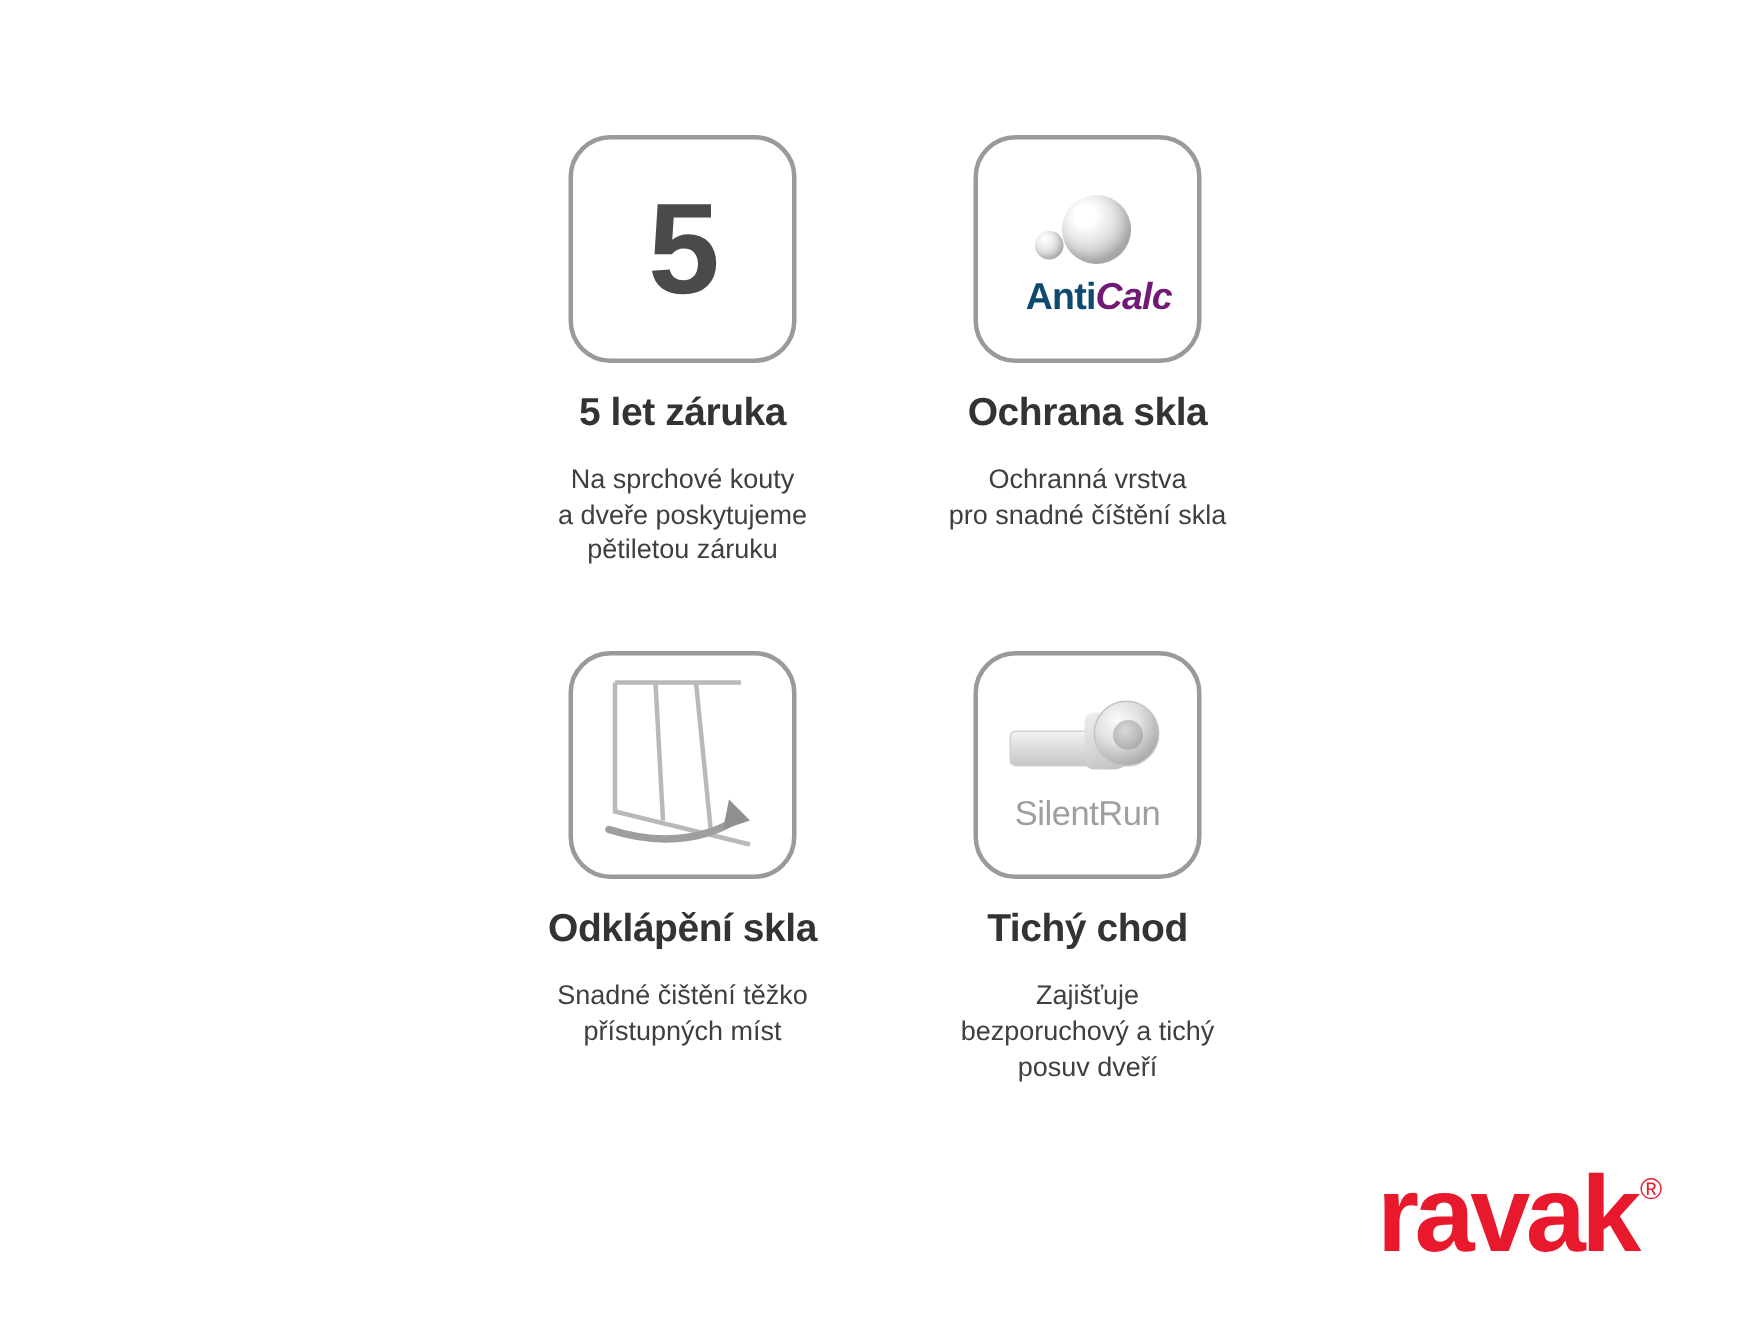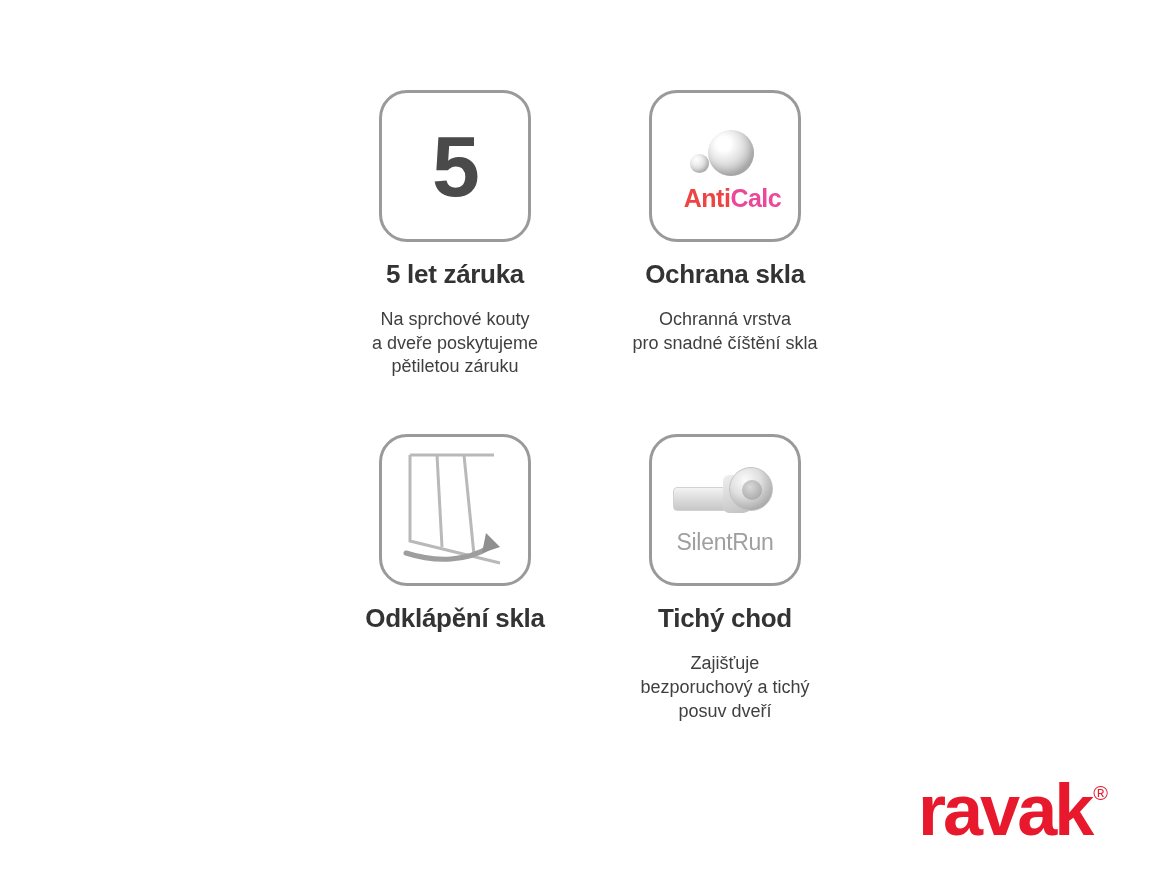--- a/index.html
+++ b/index.html
@@ -109,22 +109,22 @@
     border-radius: 50%;
     background:
       radial-gradient(circle at 34% 30%, #ffffff 0%, #f0f0f0 25%, #c9c9c9 70%, #d8d8d8 100%);
     box-shadow: inset -2px -2px 3px rgba(120,120,120,0.35);
   }
   .anticalc-text {
     font-size: 25px;
     letter-spacing: -0.5px;
     margin-top: -4px;
   }
-  .anticalc-text .dark { color: #ef4444; font-weight: 600; margin-left: 15px; }
-  .anticalc-text .light { color: #ec4899; font-weight: 600; }
+  .anticalc-text .dark { color: #0c4a6e; font-weight: 600; margin-left: 15px; }
+  .anticalc-text .light { color: #701a75; font-weight: 600; font-style: italic; }
   
   .tilt-svg { display: block; }
   
   .silent-wrap {
     width: 100%;
     height: 100%;
     display: flex;
     flex-direction: column;
     align-items: center;
     justify-content: center;
@@ -245,20 +245,22 @@
             <path d="M28 18 L28 104 L118 126"></path>
             <path d="M55 18 L60 110"></path>
             <path d="M82 18 L92 118"></path>
             <path d="M28 18 L112 18"></path>
           </g>
           <path d="M24 116 C55 126 85 124 108 110" fill="none" stroke="#9e9e9e" stroke-width="5" stroke-linecap="round"></path>
           <path d="M104 96 L118 110 L100 116 Z" fill="#8f8f8f"></path>
         </svg>
       </div>
       <div class="feature-title">Odklápění skla</div>
+      <div class="feature-desc" style="white-space: pre-line;">Snadné čištění těžko
+přístupných míst</div>
     </div>
 
     <div class="feature">
       <div class="tile">
         <div class="silent-wrap">
           <div class="roller">
             <div class="roller-bar"></div>
             <div class="roller-arm"></div>
             <div class="roller-wheel"></div>
           </div>

